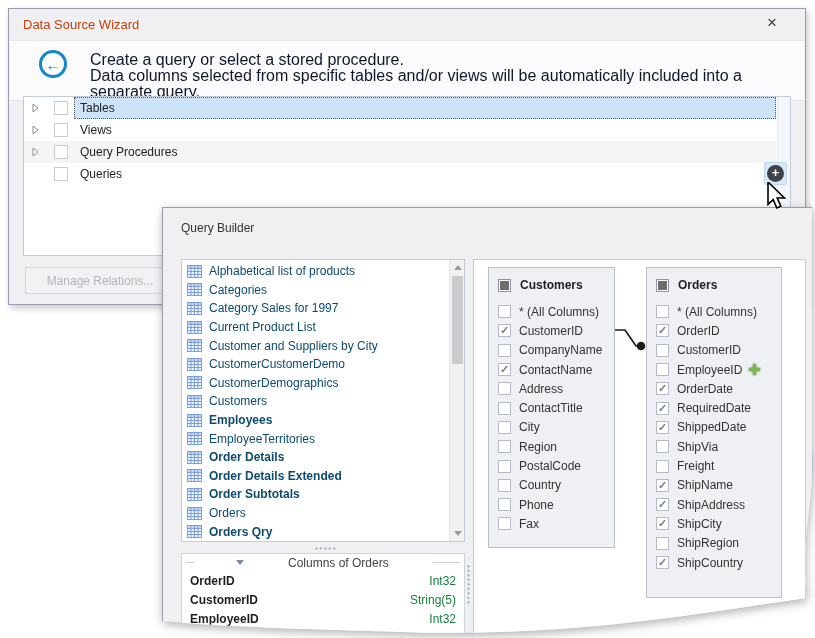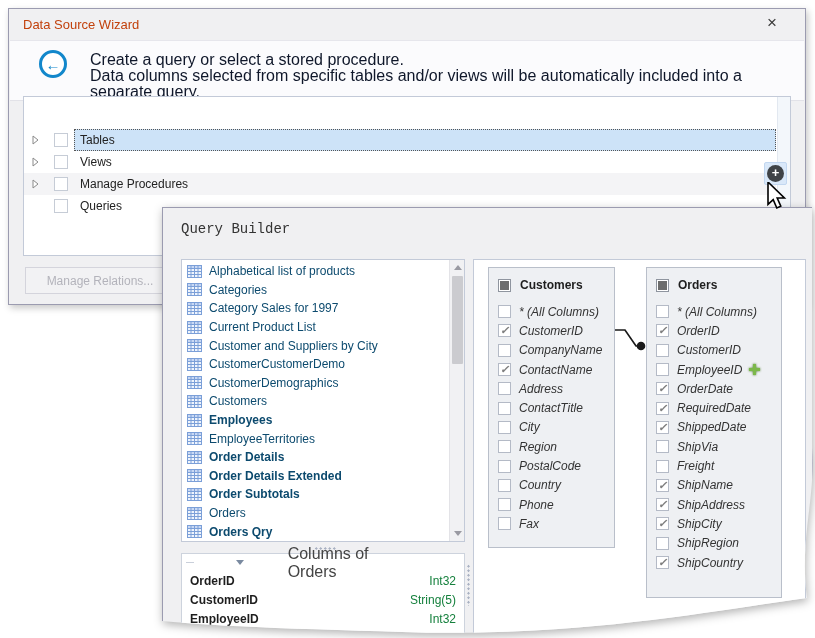--- a/index.html
+++ b/index.html
@@ -17,21 +17,21 @@
   .back-circle { position:absolute; left:29px; top:9px; width:28px; height:28px; border-radius:50%;
                  border:3px solid #1287cb; background:#fff; display:flex; align-items:center; justify-content:center;
                  color:#1287cb; font-size:15px; font-weight:bold; }
   .wz-info-text { position:absolute; left:80px; top:11px; font-size:16px; color:#0f172a; line-height:16px; }
 
   
   .wz-tree { position:absolute; left:14px; top:87px; width:768px; height:160px;
              background:#fff; border:1px solid #c3cad8; overflow:hidden; }
   .tree-scroll { position:absolute; right:0; top:0; bottom:0; width:13px;
                  background:#f3f7fb; border-left:1px solid #e2e8f0; }
-  .tree-rows { position:absolute; left:0; top:0; right:14px;margin-top:32px; }
+  .tree-rows { position:absolute; left:0; top:0; right:14px; }
   .tree-row { height:22px; display:flex; align-items:center; font-size:12px; color:#222; }
   .tree-row.shaded { background:#f4f4f6; }
   .tw { width:18px; padding-left:8px; display:flex; align-items:center; }
   .tree-row.leaf .tw svg { visibility:hidden; }
   .tcb { width:14px; height:14px; background:#fff; border:1px solid #c6ccd6; margin:0 6px 0 12px; flex:0 0 auto; }
   .hl { flex:1; height:22px; display:flex; align-items:center; padding-left:6px; }
   .tree-row.selected .hl { background:#cde3f8; outline:1px dotted #555; outline-offset:-1px; }
   .add-btn { position:absolute; left:740px; top:65px; width:23px; height:23px;
              background:#d9e8f9; border:1px solid #c2d7f0; border-radius:2px;
              display:flex; align-items:center; justify-content:center; }
@@ -39,21 +39,21 @@
              color:#fff; font-size:13px; font-weight:bold; line-height:16px; text-align:center; }
   .manage-btn { position:absolute; left:16px; top:258px; width:150px; height:27px;
                 background:#f2f2f4; border:1px solid #d4d4dc; color:#b3b3bb; font-size:12px;
                 display:flex; align-items:center; justify-content:center; }
 
   
   .qb-wrap { position:absolute; left:162px; top:207px; width:651px; height:427px; z-index:10;
              filter:drop-shadow(1px 3px 5px rgba(0,0,0,.30)); }
   .qb { position:relative; width:651px; height:427px; background:#f0f0f2; border:1px solid #9b9bb0;
         clip-path: path('M 0 0 L 650 0 L 650 240 C 654 292 637 332 645 391 C 555 403 415 431 240 425 C 150 422 58 420 0 414 Z'); }
-  .qb-title { position:absolute; left:18px; top:13px; font-size:14px; color:#333;font-family:Liberation Mono, monospace; }
+  .qb-title { position:absolute; left:18px; top:13px; font-size:12px; color:#333; }
 
   
   .tlist { position:absolute; left:18px; top:51px; width:284px; height:283px;
            background:#fff; border:1px solid #c3cad8; overflow:hidden; }
   .tlist-rows { position:absolute; left:0; top:2px; right:16px; }
   .titem { height:18.6px; display:flex; align-items:center; font-size:12px; color:#0c4a6e; padding-left:5px; }
   .titem.b { font-weight:bold; }
   .ticon { width:15px; height:13px; margin-right:7px; flex:0 0 auto; display:flex; }
   .sb { position:absolute; right:0; top:0; bottom:0; width:15px; background:#f1f1f3; border-left:1px solid #e3e3e7; }
   .sb-up, .sb-dn { position:absolute; left:0; width:15px; height:15px; display:flex; align-items:center; justify-content:center; }
@@ -63,41 +63,41 @@
   .sb-thumb { position:absolute; left:2px; top:16px; width:11px; height:88px; background:#cbcbcf; border-radius:1px; }
 
   .h-grip { position:absolute; left:151px; top:338px; width:22px; height:5px;
             background-image:radial-gradient(circle, #a9b1c2 1px, transparent 1.2px); background-size:4.5px 4.5px; }
   .v-grip { position:absolute; left:303px; top:356px; width:5px; height:42px;
             background-image:radial-gradient(circle, #a9b1c2 1px, transparent 1.2px); background-size:4.5px 4.5px; }
 
   
   .cols-pane { position:absolute; left:18px; top:345px; width:284px; height:95px;
                background:#fff; border:1px solid #cdd3dd; }
-  .cols-head { height:17px; display:flex; align-items:center; font-size:16px; color:#444; padding:0 4px;gap:38px; }
+  .cols-head { height:17px; display:flex; align-items:center; font-size:12px; color:#444; padding:0 4px;gap:38px; }
   .cols-head .line { height:1px; background:#c9cfda; }
   .cols-head .line.l { width:8px; margin-right:4px; }
   .cols-head .line.r { flex:1; margin-left:6px; }
   .tri-collapse { width:0; height:0; border-left:4px solid transparent; border-right:4px solid transparent;
                   border-top:5px solid #7a8aa0; margin-right:6px; }
   .col-row { height:19px; display:flex; align-items:center; padding:0 8px; font-size:12px; }
   .col-row .cn { font-weight:bold; color:#1e1e1e; flex:1; }
   .col-row .ct { color:#15803d; }
 
   
   .diagram { position:absolute; left:310px; top:51px; width:333px; height:376px;
              background:#fff; border:1px solid #c3cad8; }
   .panel { position:absolute; background:#eef0f3; border:1px solid #b9bfca; padding:6px 0 0 9px; }
   .panel.customers { left:325px; top:59px; width:127px; height:281px; }
   .panel.orders { left:483px; top:59px; width:136px; height:331px; }
   .p-head { height:22px; display:flex; align-items:center; }
   .p-sq { width:13px; height:13px; border:1px solid #8f959f; background:#fff; position:relative; margin-right:9px; flex:0 0 auto; }
   .p-sq::after { content:""; position:absolute; left:1px; top:1px; width:9px; height:9px; background:#6d6d6d; }
   .p-title { font-size:12px; font-weight:bold; color:#1e1e1e; }
-  .fields { margin-top:6px;font-style:italic; }
+  .fields { margin-top:6px; }
   .frow { height:19.3px; display:flex; align-items:center; font-size:12px; color:#333; }
   .fcb { width:13px; height:13px; background:#fff; border:1px solid #b4bac6; margin-right:8px; flex:0 0 auto;
          display:flex; align-items:center; justify-content:center; }
   .fcb .ck { display:none; color:#7f7f7f; font-size:11px; font-weight:bold; line-height:11px; }
   .frow.checked .fcb .ck { display:block; }
   .plus-icon { display:none; width:11px; height:11px; margin-left:7px;
         background: linear-gradient(#7cb84a,#7cb84a) center/11px 3px no-repeat,
                     linear-gradient(#7cb84a,#7cb84a) center/3px 11px no-repeat;
         filter: drop-shadow(0 0 1px #4e7c2a); }
   .frow.showplus .plus-icon { display:inline-block; }
@@ -150,21 +150,21 @@
             </span>
           </div>
           <div class="tree-row shaded">
             <span class="tw">
               <svg width="7" height="10" viewBox="0 0 7 10">
                 <path d="M1 1 L6 5 L1 9 Z" fill="#fff" stroke="#8a8a8a"></path>
               </svg>
             </span>
             <span class="tcb"></span>
             <span class="hl">
-              <span>Manage Procedures</span>
+              <span>Query Procedures</span>
             </span>
           </div>
           <div class="tree-row leaf">
             <span class="tw">
               <svg width="7" height="10" viewBox="0 0 7 10">
                 <path d="M1 1 L6 5 L1 9 Z" fill="#fff" stroke="#8a8a8a"></path>
               </svg>
             </span>
             <span class="tcb"></span>
             <span class="hl">

